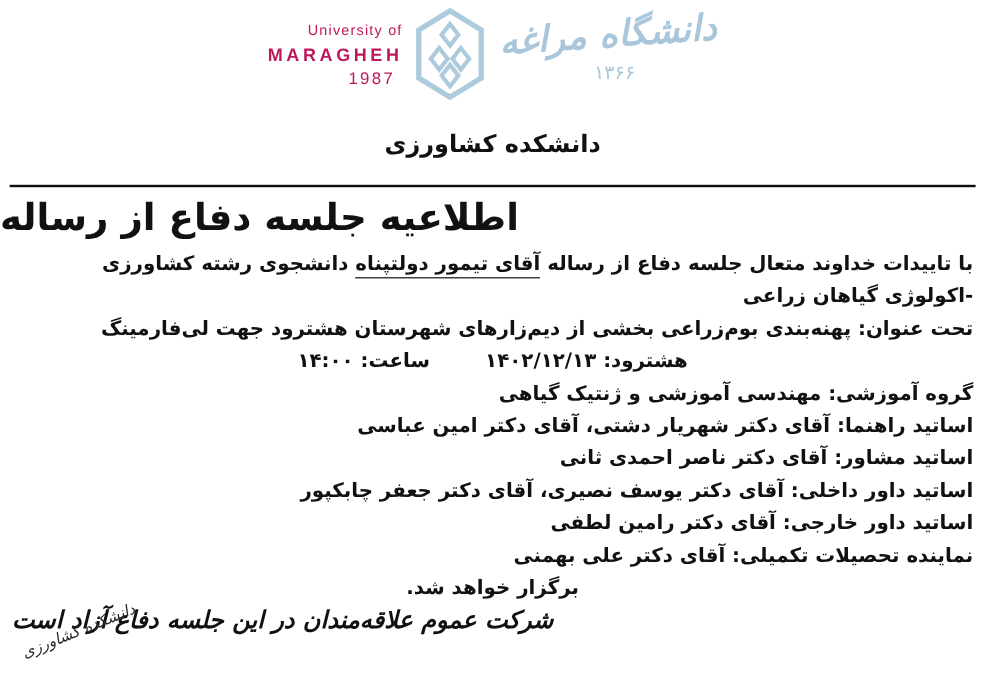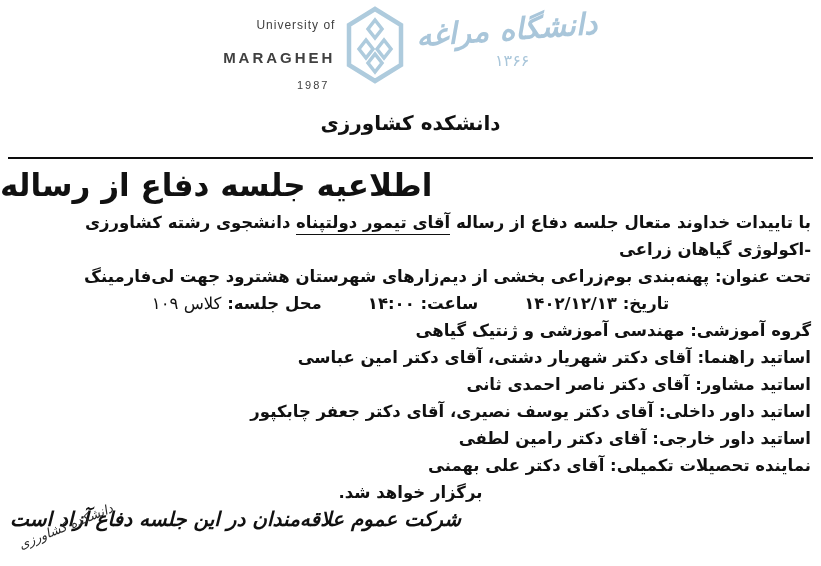--- a/index.html
+++ b/index.html
@@ -15,28 +15,28 @@
   
   .header{
     display:flex;
     justify-content:center;
     align-items:flex-start;
     padding-top:4px;
     direction:ltr;
   }
   .logo-en{
     text-align:right;
-    color:#404040;
+    color:#be185d;
     font-family:"Liberation Sans",sans-serif;
     margin-top:14px;
     margin-right:9px;
   }
   .logo-en .uof{font-size:12px;letter-spacing:1px;}
-  .logo-en .mar{font-size:15px;font-weight:bold;letter-spacing:3px;margin-top:17px;}
-  .logo-en .yr{font-size:11px;letter-spacing:2px;margin-top:13px;padding-right:6px;}
+  .logo-en .mar{font-size:15px;font-weight:bold;letter-spacing:3px;margin-top:6px;}
+  .logo-en .yr{font-size:14px;letter-spacing:2px;margin-top:2px;padding-right:6px;}
   .emblem{flex:0 0 auto;margin-top:2px;}
   .logo-fa{
     color:#a9c6da;
     margin-left:10px;
     margin-top:8px;
     text-align:center;
   }
   .logo-fa .fa-callig{
     font-size:30px;
     font-weight:bold;
@@ -148,23 +148,22 @@
 
   <div class="main-title">اطلاعیه جلسه دفاع از رساله</div>
 
   <div class="body">
 
     <div class="line"><span>با تاییدات خداوند متعال جلسه دفاع از رساله </span><span class="student">آقای تیمور دولتپناه</span><span> دانشجوی رشته کشاورزی -اکولوژی گیاهان زراعی</span></div>
 
     <div class="line">تحت عنوان: پهنه‌بندی بوم‌زراعی بخشی از دیم‌زارهای شهرستان هشترود جهت لی‌فارمینگ</div>
 
     <div class="dtl-row">
-      <span class="dtl-item"><span>تاریخ:</span> <span>۱۴۰۲/۱۲/۱۳</span></span>
+      <span class="dtl-item"><span>هشترود:</span> <span>۱۴۰۲/۱۲/۱۳</span></span>
       <span class="dtl-item"><span>ساعت:</span> <span>۱۴:۰۰</span></span>
-      <span class="dtl-item"><span>محل جلسه:</span> <span class="loc-value">کلاس ۱۰۹</span></span>
     </div>
 
     <div class="line">گروه آموزشی: مهندسی آموزشی و ژنتیک گیاهی</div>
     <div class="line">اساتید راهنما: آقای دکتر شهریار دشتی، آقای دکتر امین عباسی</div>
     <div class="line">اساتید مشاور: آقای دکتر ناصر احمدی ثانی</div>
     <div class="line">اساتید داور داخلی: آقای دکتر یوسف نصیری، آقای دکتر جعفر چابکپور</div>
     <div class="line">اساتید داور خارجی: آقای دکتر رامین لطفی</div>
     <div class="line">نماینده تحصیلات تکمیلی: آقای دکتر علی بهمنی</div>
 
     <div class="closing">برگزار خواهد شد.</div>

